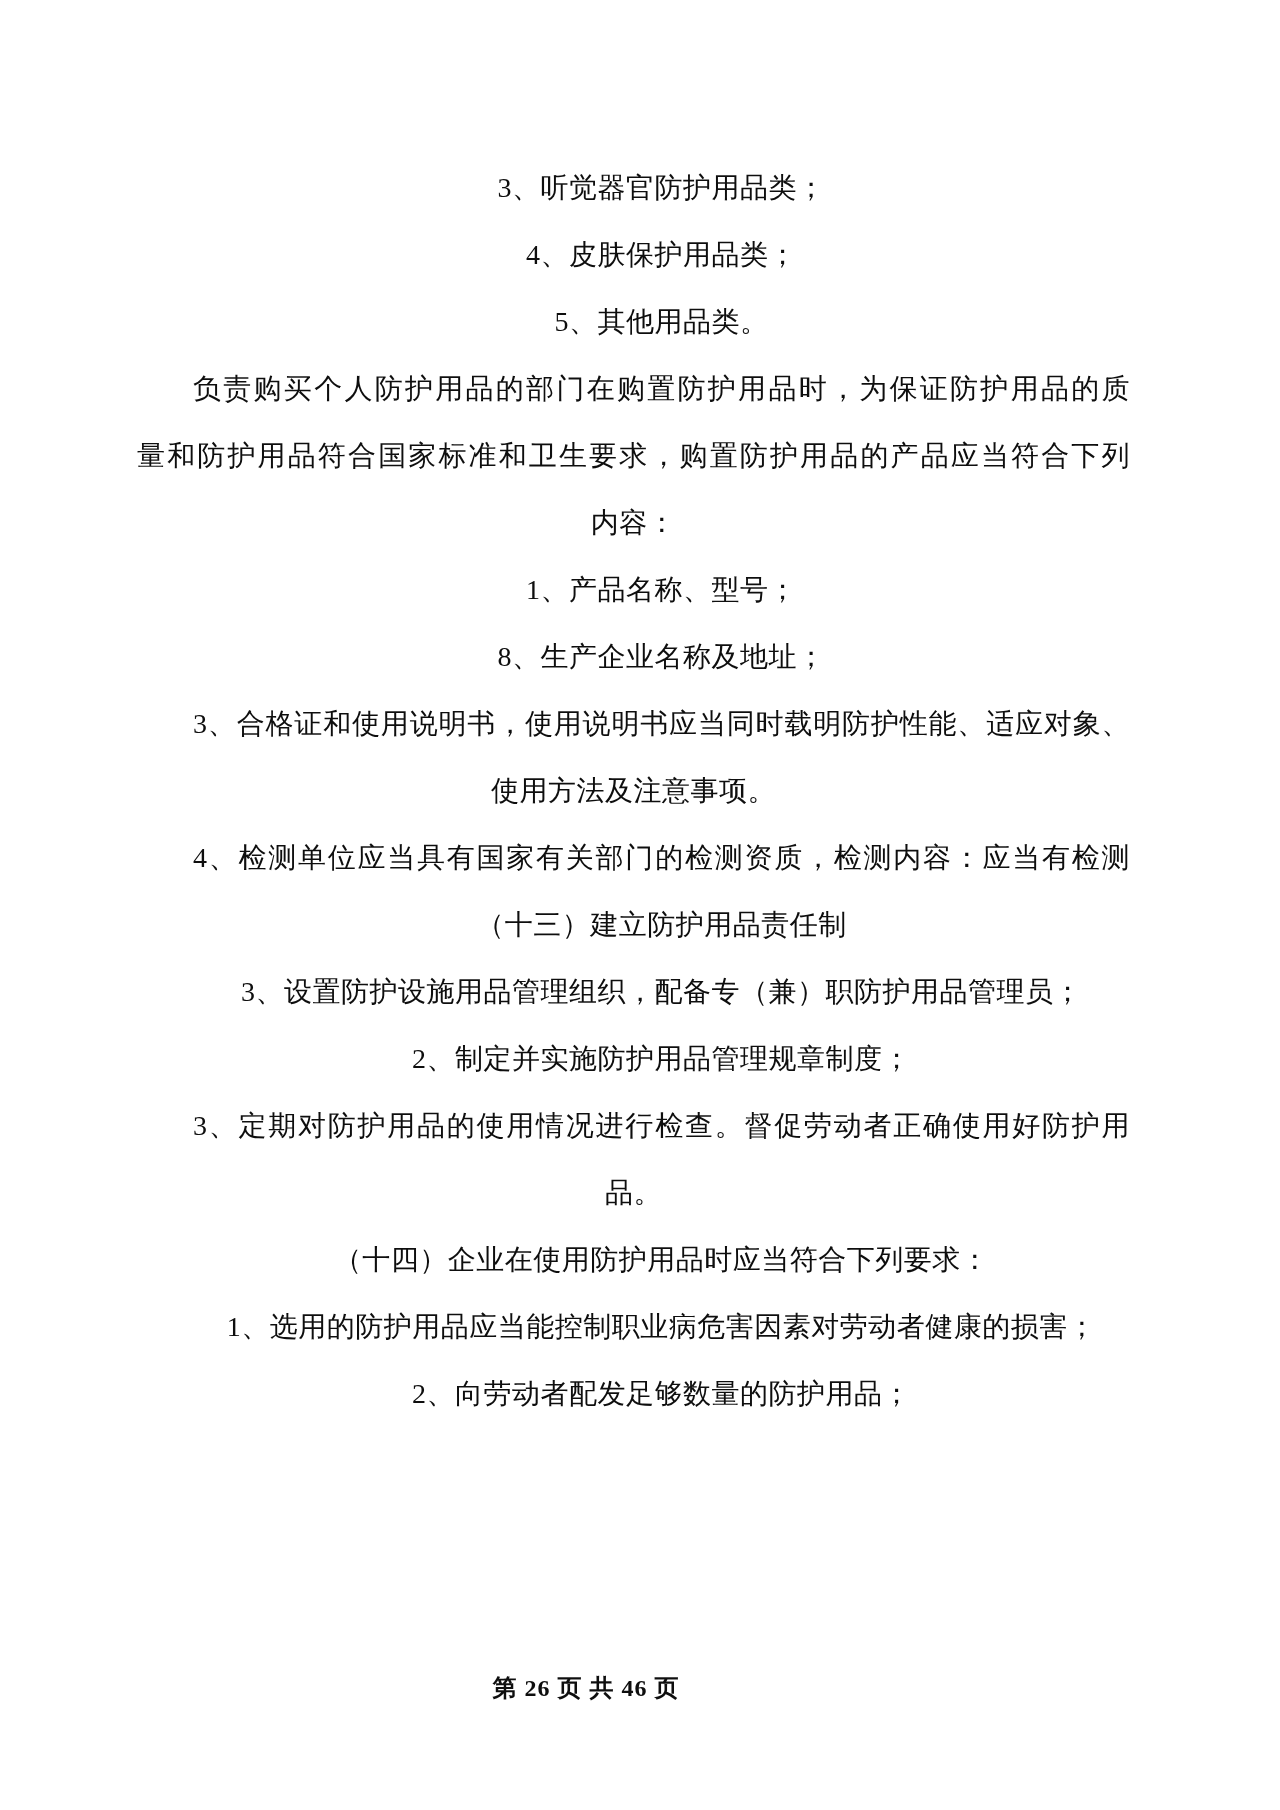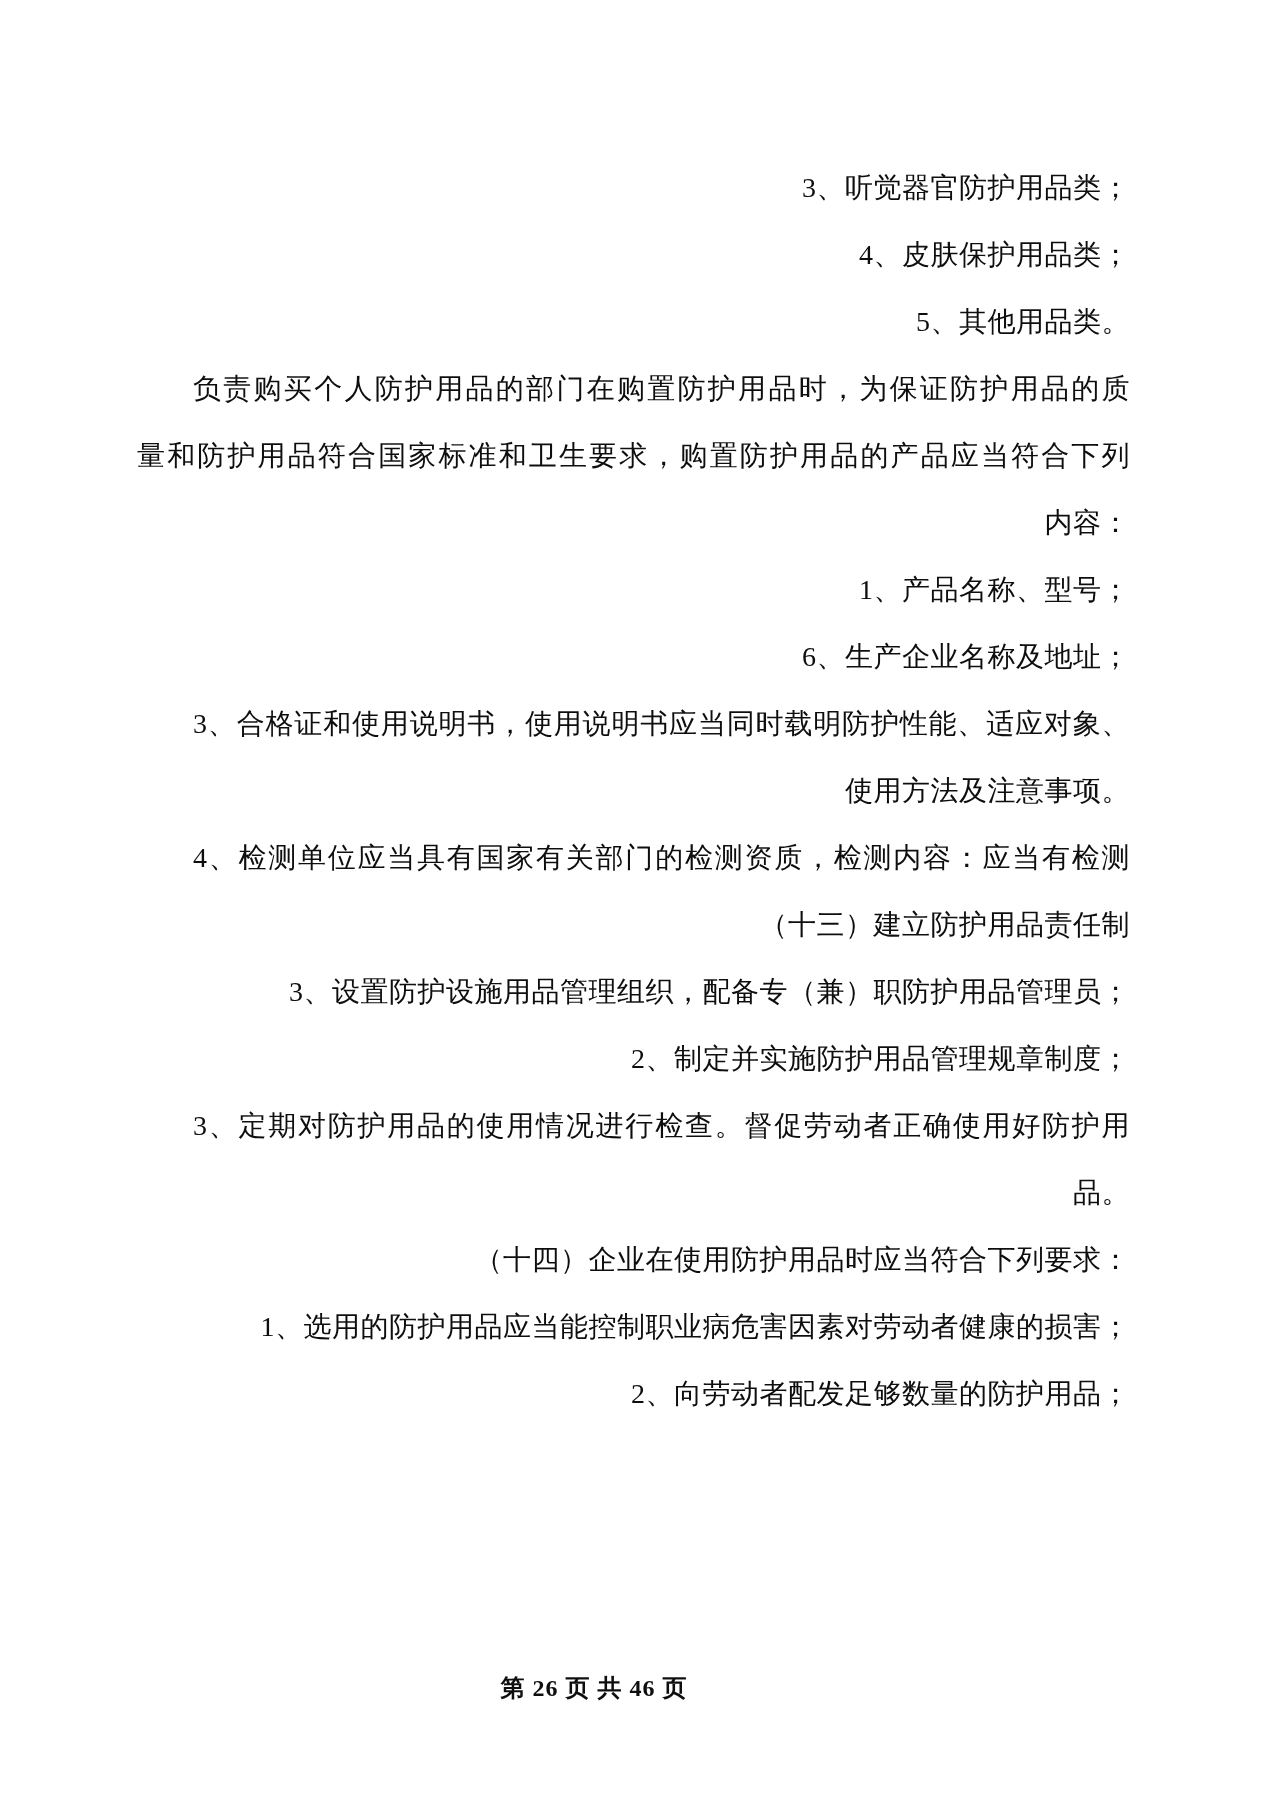--- a/index.html
+++ b/index.html
@@ -27,34 +27,34 @@
     top: 154px;
     width: 993px;
   }
   .ln {
     height: 67px;
     line-height: 67px;
     font-size: 28px;
     letter-spacing: 0.5px;
     white-space: nowrap;
     overflow: hidden;
-    text-align: right;
+    text-align: center;
   }
   .ln.ind {
     text-indent: 2em;
   }
   .ln.fill {
     white-space: normal;
     text-align: justify;
     text-align-last: justify;
   }
   .footer {
     position: absolute;
     top: 1668px;
-    left: 12px;
+    left: 4px;
     width: 1164px;
     height: 40px;
     line-height: 40px;
     text-align: center;
     font-size: 24px;
     font-weight: bold;
     letter-spacing: 1px;
     color: #0e0e0e;
   }
 </style>
@@ -63,21 +63,21 @@
 
 <div class="page">
   <div class="doc">
     <div class="ln ind">3、听觉器官防护用品类；</div>
     <div class="ln ind">4、皮肤保护用品类；</div>
     <div class="ln ind">5、其他用品类。</div>
     <div class="ln ind fill">负责购买个人防护用品的部门在购置防护用品时，为保证防护用品的质</div>
     <div class="ln fill">量和防护用品符合国家标准和卫生要求，购置防护用品的产品应当符合下列</div>
     <div class="ln">内容：</div>
     <div class="ln ind">1、产品名称、型号；</div>
-    <div class="ln ind">6、生产企业名称及地址；</div>
+    <div class="ln ind">8、生产企业名称及地址；</div>
     <div class="ln ind fill">3、合格证和使用说明书，使用说明书应当同时载明防护性能、适应对象、</div>
     <div class="ln">使用方法及注意事项。</div>
     <div class="ln ind fill">4、检测单位应当具有国家有关部门的检测资质，检测内容：应当有检测</div>
     <div class="ln ind">（十三）建立防护用品责任制</div>
     <div class="ln ind">3、设置防护设施用品管理组织，配备专（兼）职防护用品管理员；</div>
     <div class="ln ind">2、制定并实施防护用品管理规章制度；</div>
     <div class="ln ind fill">3、定期对防护用品的使用情况进行检查。督促劳动者正确使用好防护用</div>
     <div class="ln">品。</div>
     <div class="ln ind">（十四）企业在使用防护用品时应当符合下列要求：</div>
     <div class="ln ind">1、选用的防护用品应当能控制职业病危害因素对劳动者健康的损害；</div>

